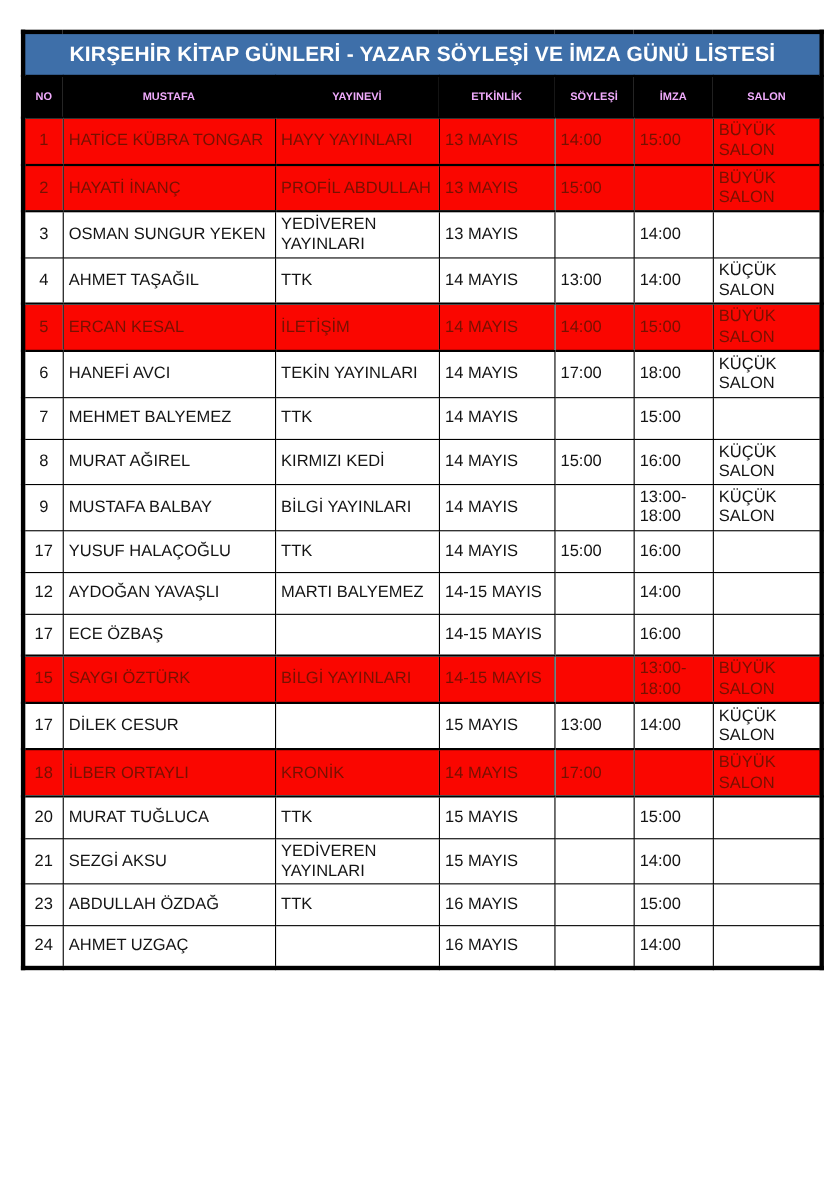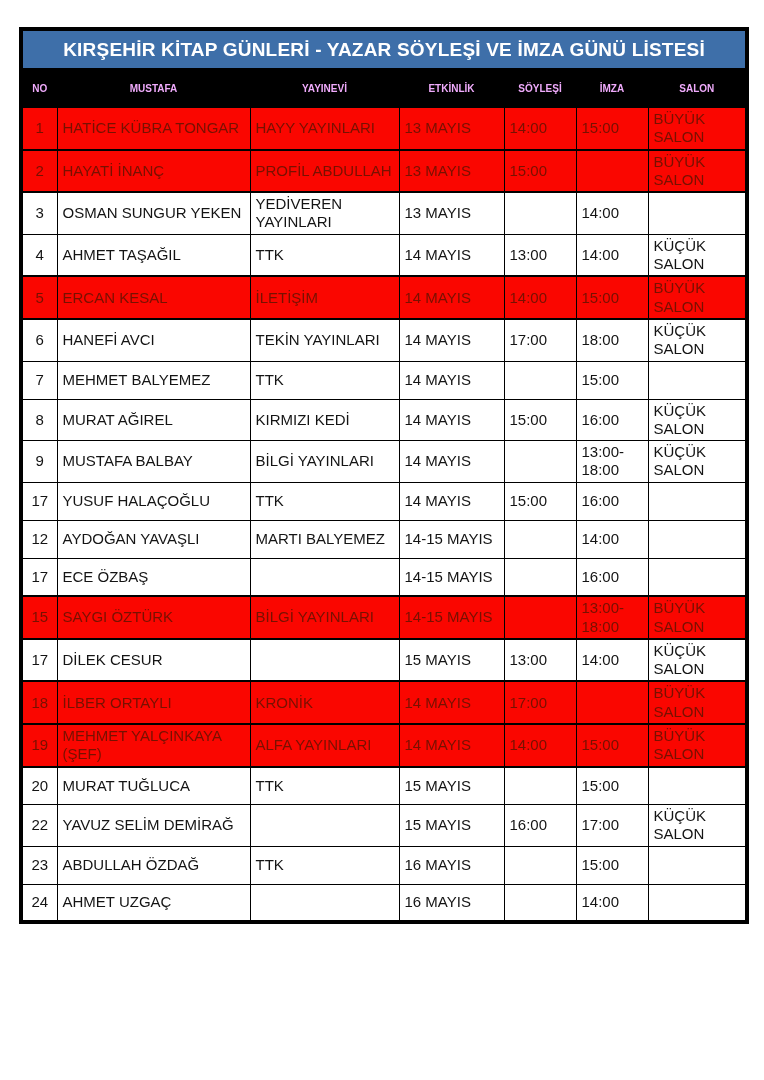--- a/index.html
+++ b/index.html
@@ -222,46 +222,37 @@
         </tr>
         <tr class="highlight">
           <td class="cell-no">18</td>
           <td class="cell-yazar">İLBER ORTAYLI</td>
           <td class="cell-yayinevi">KRONİK</td>
           <td class="cell-etkinlik">14 MAYIS</td>
           <td class="cell-soylesi">17:00</td>
           <td class="cell-imza"></td>
           <td class="cell-salon">BÜYÜK SALON</td>
         </tr>
-        <tr class="highlight">
-          <td class="cell-no">19</td>
-          <td class="cell-yazar">MEHMET YALÇINKAYA (ŞEF)</td>
-          <td class="cell-yayinevi">ALFA YAYINLARI</td>
-          <td class="cell-etkinlik">14 MAYIS</td>
-          <td class="cell-soylesi">14:00</td>
-          <td class="cell-imza">15:00</td>
-          <td class="cell-salon">BÜYÜK SALON</td>
-        </tr>
         <tr>
           <td class="cell-no">20</td>
           <td class="cell-yazar">MURAT TUĞLUCA</td>
           <td class="cell-yayinevi">TTK</td>
           <td class="cell-etkinlik">15 MAYIS</td>
           <td class="cell-soylesi"></td>
           <td class="cell-imza">15:00</td>
           <td class="cell-salon"></td>
         </tr>
         <tr>
-          <td class="cell-no">22</td>
-          <td class="cell-yazar">YAVUZ SELİM DEMİRAĞ</td>
-          <td class="cell-yayinevi"></td>
+          <td class="cell-no">21</td>
+          <td class="cell-yazar">SEZGİ AKSU</td>
+          <td class="cell-yayinevi">YEDİVEREN YAYINLARI</td>
           <td class="cell-etkinlik">15 MAYIS</td>
-          <td class="cell-soylesi">16:00</td>
-          <td class="cell-imza">17:00</td>
-          <td class="cell-salon">KÜÇÜK SALON</td>
+          <td class="cell-soylesi"></td>
+          <td class="cell-imza">14:00</td>
+          <td class="cell-salon"></td>
         </tr>
         <tr>
           <td class="cell-no">23</td>
           <td class="cell-yazar">ABDULLAH ÖZDAĞ</td>
           <td class="cell-yayinevi">TTK</td>
           <td class="cell-etkinlik">16 MAYIS</td>
           <td class="cell-soylesi"></td>
           <td class="cell-imza">15:00</td>
           <td class="cell-salon"></td>
         </tr>

